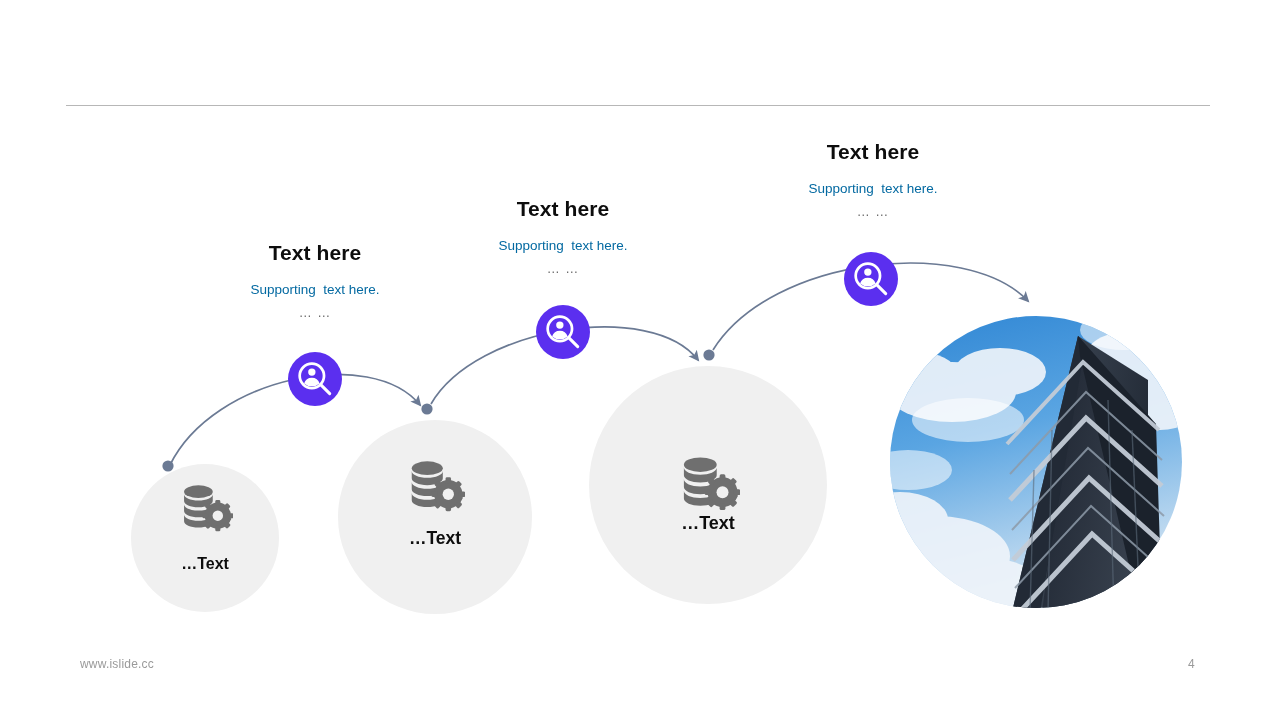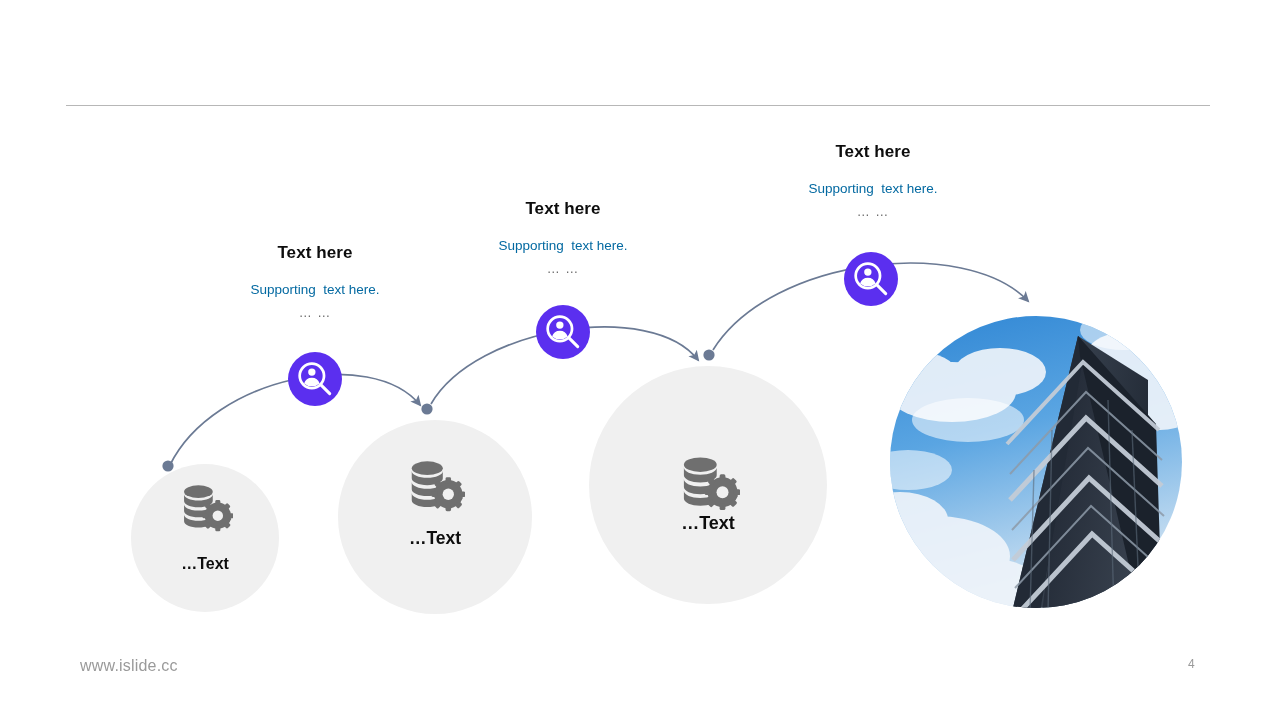--- a/index.html
+++ b/index.html
@@ -42,21 +42,21 @@
     height: 720px;
   }
 
   
   .caption {
     position: absolute;
     text-align: center;
     width: 260px;
   }
   .caption .title {
-    font-size: 17px;
+    font-size: 21px;
     font-weight: bold;
     color: #0d0d0d;
     letter-spacing: 0.1px;
     line-height: 20px;
     margin: 0;
   }
   .caption .sub {
     font-size: 13.5px;
     font-weight: normal;
     color: #0369a1;
@@ -87,21 +87,21 @@
   }
   .nl-1 { left: 205px; top: 555px; font-size: 16px; }
   .nl-2 { left: 435px; top: 528px; font-size: 17.5px; }
   .nl-3 { left: 708px; top: 513px; font-size: 18px; }
 
   
   .footer-url {
     position: absolute;
     left: 80px;
     top: 657px;
-    font-size: 16px;
+    font-size: 12px;
     color: #9a9a9a;
     letter-spacing: 0.2px;
   }
   .footer-page {
     position: absolute;
     left: 1188px;
     top: 657px;
     font-size: 12px;
     color: #9a9a9a;
   }

